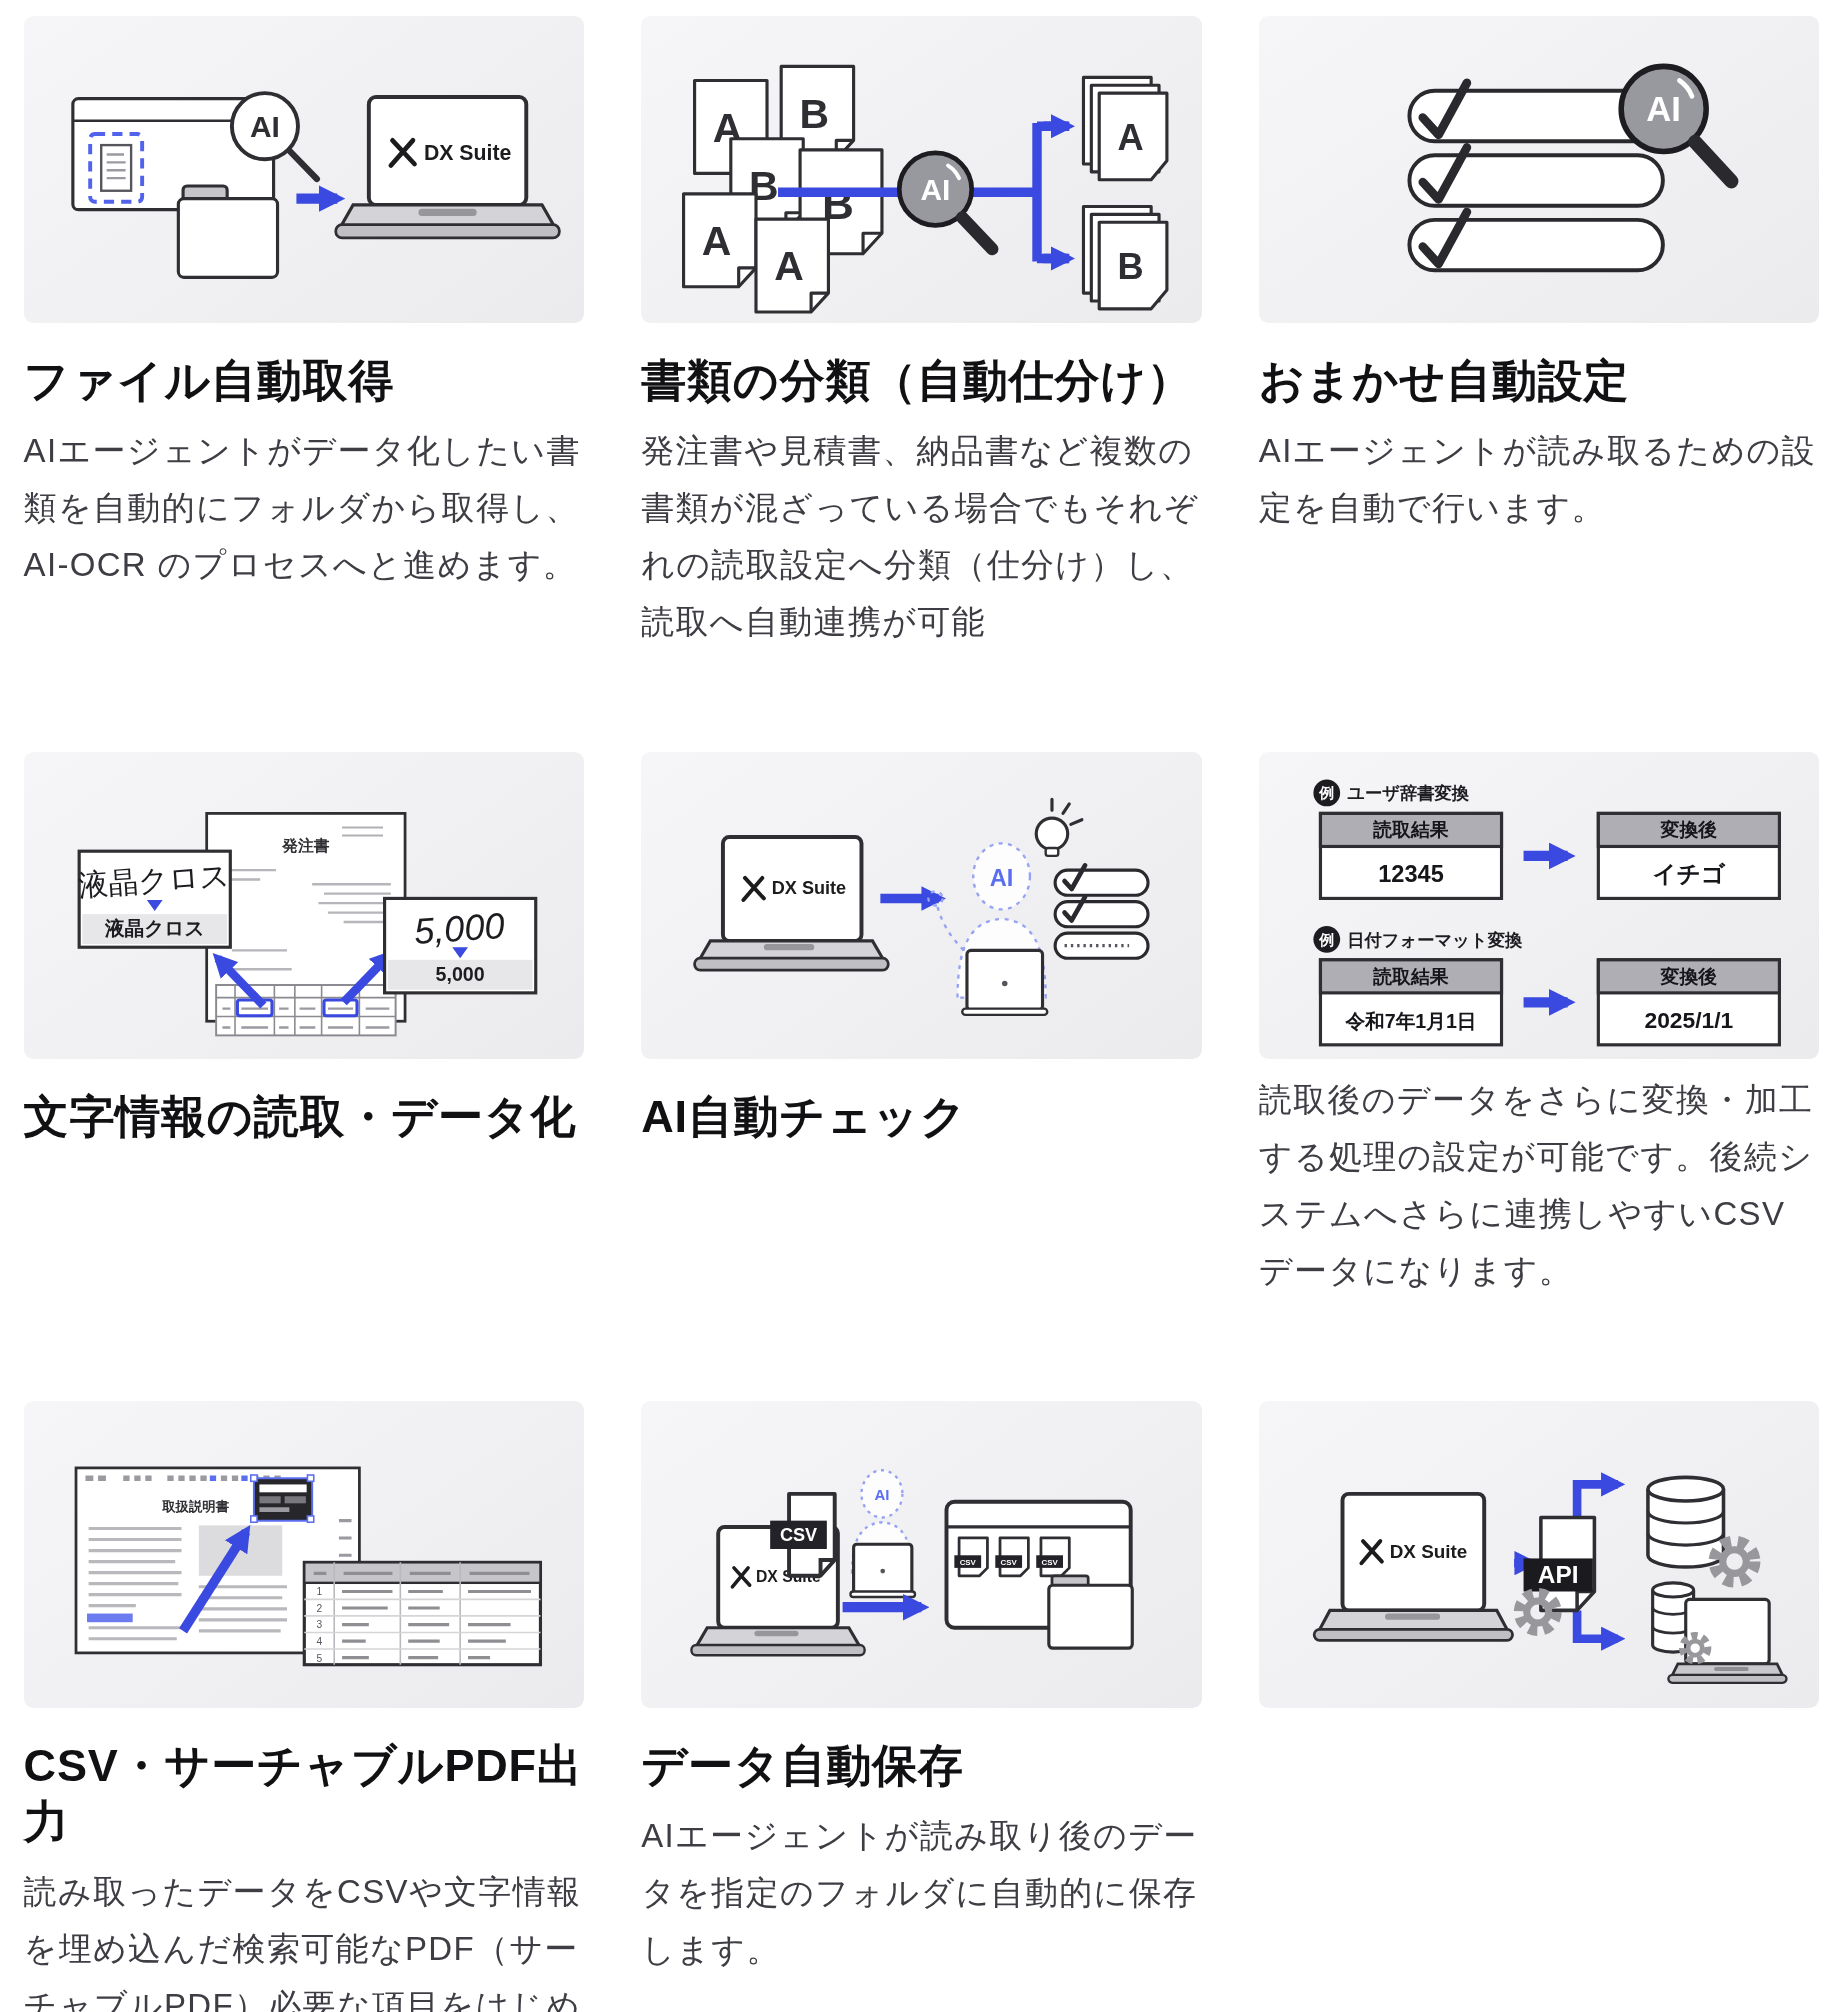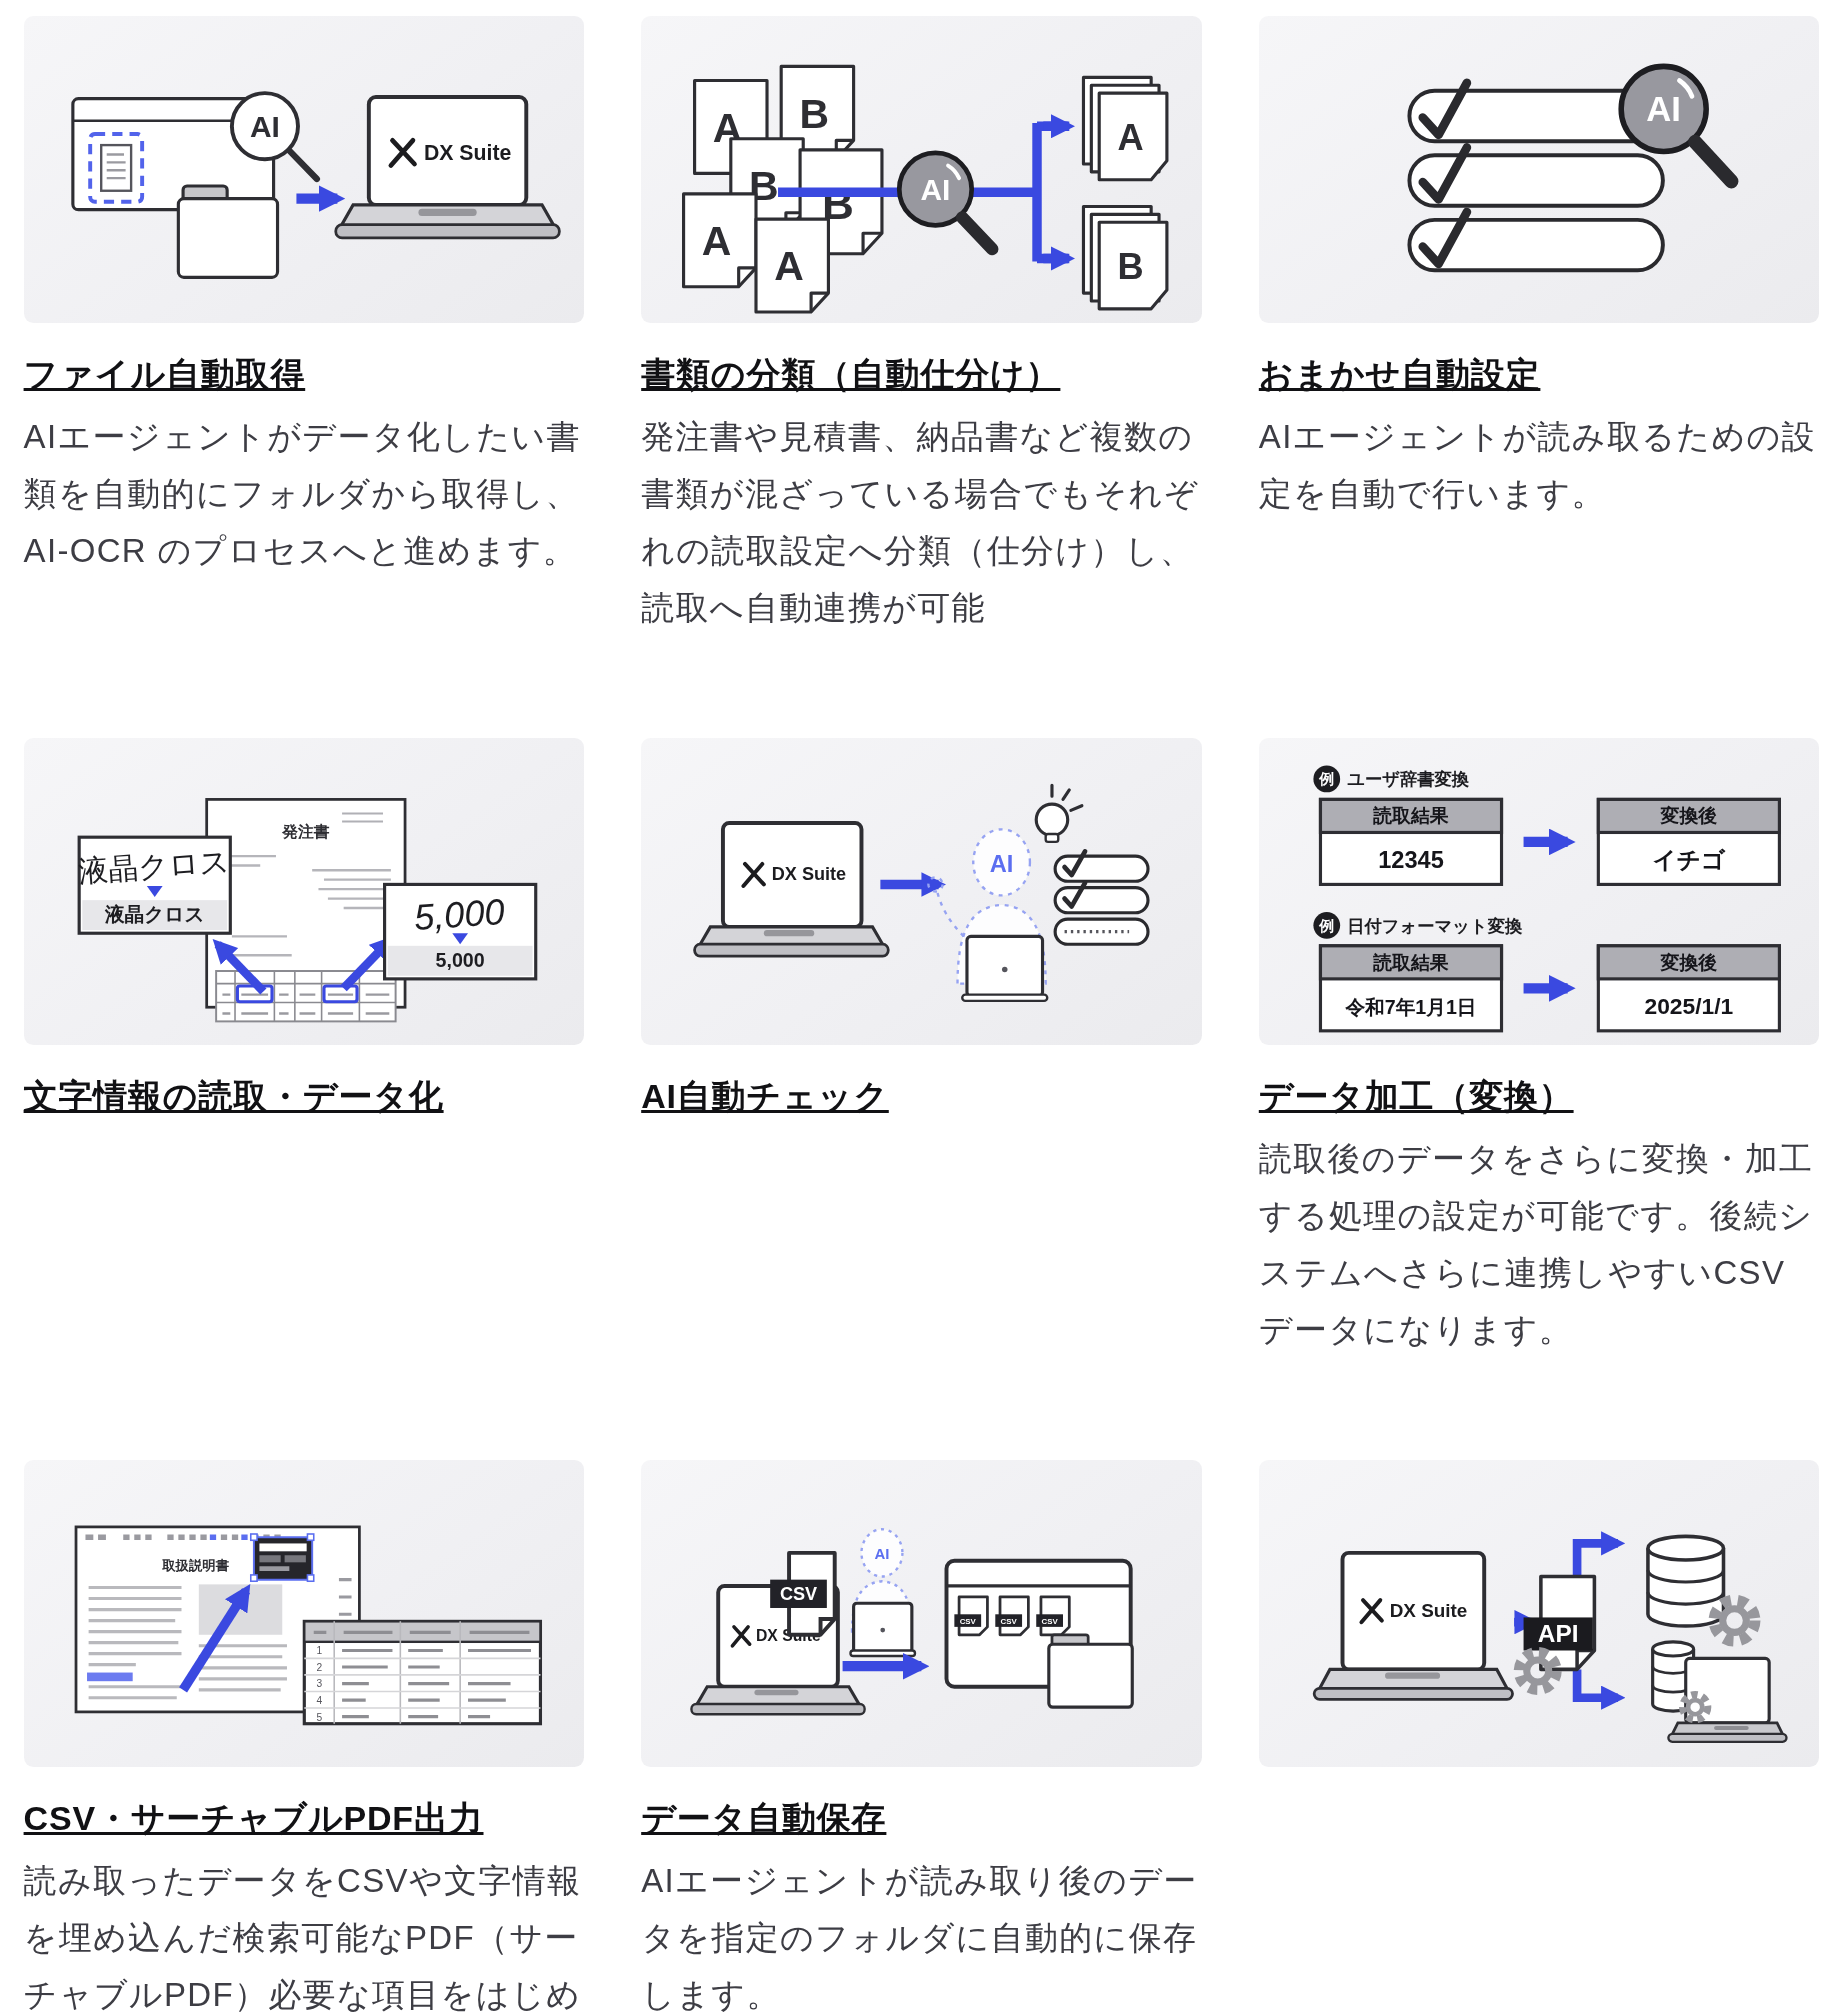--- a/index.html
+++ b/index.html
@@ -19,26 +19,25 @@
   .card{display:flex;flex-direction:column;}
   .illus{
     height:307px;
     border-radius:9.4px;
     background:linear-gradient(145deg,#f6f6f8 0%,#f0f0f3 55%,#ebebee 100%);
     overflow:hidden;
   }
   .illus svg{display:block;width:100%;height:100%;}
   h3.title{
     margin:30px 0 0 0;
-    font-size:34px;
+    font-size:45px;
     line-height:1.25;
     font-weight:700;
     letter-spacing:0.8px;
     color:#111114;
-    text-decoration:underline;
   }
   p.desc{
     margin:12.6px 0 0 0;
     font-size:33px;
     line-height:57px;
     letter-spacing:0.04em;
     color:#3d3d44;
   }
   svg text{font-family:"Liberation Sans","DejaVu Sans",sans-serif;}
 </style>
@@ -314,21 +313,20 @@
           <line x1="330" y1="318" x2="386" y2="318" stroke="#3a49e0" stroke-width="13" marker-end="url(#ah6)"></line>
           <g>
             <rect x="425" y="264" width="230" height="108" fill="#ffffff" stroke="#2e2e33" stroke-width="4"></rect>
             <rect x="425" y="264" width="230" height="42" fill="#aeaeb4" stroke="#2e2e33" stroke-width="4"></rect>
             <text x="540" y="293" font-size="24" font-weight="bold" text-anchor="middle" fill="#15151a">変換後</text>
             <text x="540" y="350" font-size="29" font-weight="bold" text-anchor="middle" fill="#15151a">2025/1/1</text>
           </g>
         </g>
       </svg>
     </div>
-    <h3 class="title">データ加工（変換）</h3>
     <p class="desc">読取後のデータをさらに変換・加工する処理の設定が可能です。後続システムへさらに連携しやすいCSVデータになります。</p>
   </section>
 
   <section class="card">
     <div class="illus">
       <svg viewBox="0 0 700 390">
         <defs>
             <marker id="ah7" viewBox="0 0 10 10" refX="7" refY="5" markerWidth="2.8" markerHeight="2.8" orient="auto-start-reverse">
               <path d="M0 0 L10 5 L0 10 z" fill="#3a49e0"></path>
             </marker>

